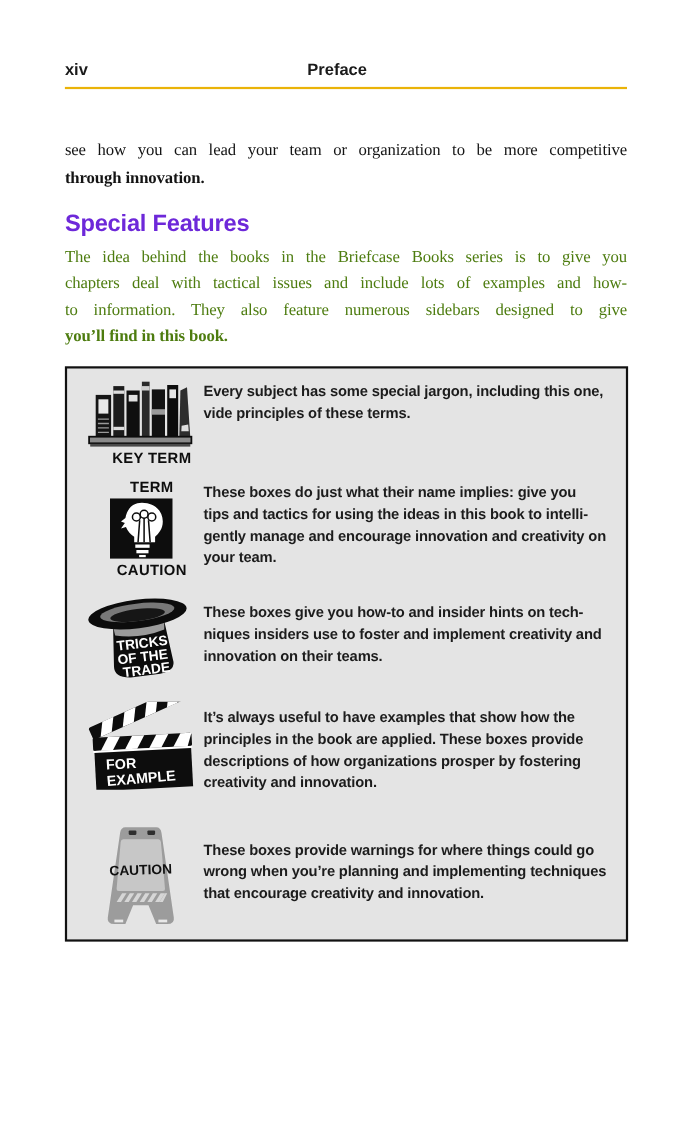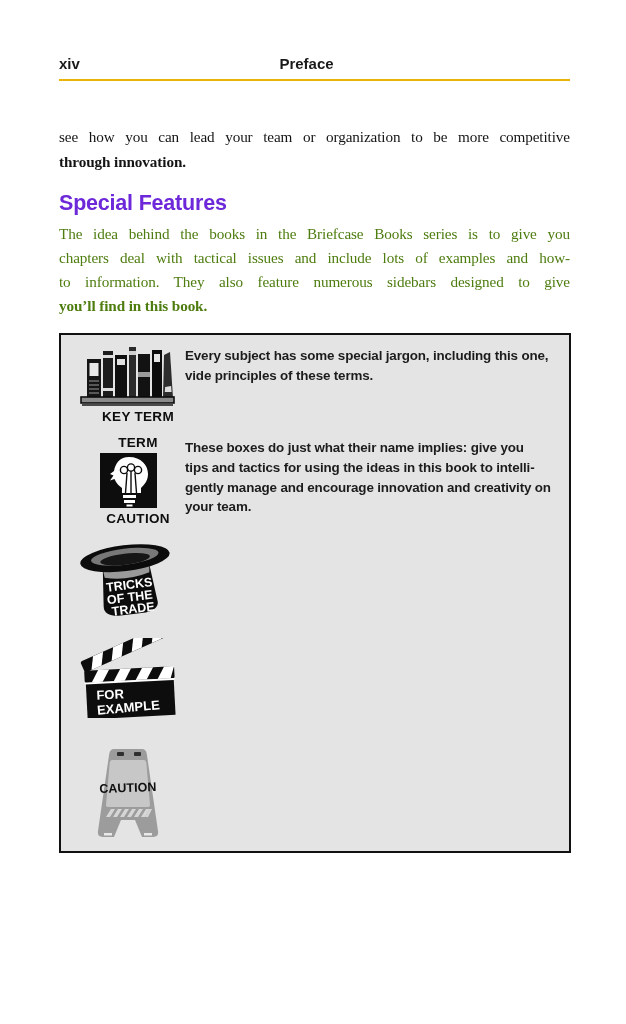--- a/index.html
+++ b/index.html
@@ -136,20 +136,25 @@
               <path d="M24 18 L72 18 L70.5 32 Q48 38 25.5 32 Z" fill="#9a9a9a"></path>
               <ellipse cx="48" cy="15" rx="45" ry="13" fill="#0c0c0c"></ellipse>
               <ellipse cx="48" cy="13.5" rx="34" ry="8" fill="#787878"></ellipse>
               <ellipse cx="48" cy="16" rx="25" ry="5.5" fill="#161616"></ellipse>
               <text x="49" y="46" text-anchor="middle" font-size="12.5" fill="#ffffff">TRICKS</text>
               <text x="48" y="58.5" text-anchor="middle" font-size="12.5" fill="#ffffff">OF THE</text>
               <text x="50" y="70.5" text-anchor="middle" font-size="12.5" fill="#ffffff">TRADE</text>
             </g>
           </svg>
         </div>
+        <div class="tcell">
+            <div class="line">These boxes give you how-to and insider hints on tech-</div>
+            <div class="line">niques insiders use to foster and implement creativity and</div>
+            <div class="line">innovation on their teams.</div>
+          </div>
       </div>
 
       <div class="frow row4">
         <div class="icell">
           <svg width="102" height="80" viewBox="0 0 102 80">
             <g transform="rotate(-3 51 48)">
               <g transform="rotate(-21 10 30)">
                 <rect x="8" y="20" width="88" height="12" rx="2" fill="#0d0d0d"></rect>
                 <path d="M22 20 h11 l-7 12 h-11 Z" fill="#ffffff"></path>
                 <path d="M44 20 h11 l-7 12 h-11 Z" fill="#ffffff"></path>
@@ -161,20 +166,26 @@
               <path d="M44 30.5 h11 l-7 12 h-11 Z" fill="#ffffff"></path>
               <path d="M66 30.5 h11 l-7 12 h-11 Z" fill="#ffffff"></path>
               <path d="M88 30.5 h10 l-4 12 h-13 Z" fill="#ffffff"></path>
               <rect x="8" y="42.5" width="90" height="1.8" fill="#ffffff"></rect>
               <rect x="9" y="44.3" width="88" height="35" fill="#0d0d0d"></rect>
               <text x="19" y="60" font-size="13" fill="#ffffff">FOR</text>
               <text x="19" y="75" font-size="13" fill="#ffffff" transform="rotate(-2 19 75)">EXAMPLE</text>
             </g>
           </svg>
         </div>
+        <div class="tcell">
+            <div class="line">It’s always useful to have examples that show how the</div>
+            <div class="line">principles in the book are applied. These boxes provide</div>
+            <div class="line">descriptions of how organizations prosper by fostering</div>
+            <div class="line">creativity and innovation.</div>
+          </div>
       </div>
 
       <div class="frow row5">
         <div class="icell">
           <svg width="88" height="92" viewBox="0 0 88 92">
             <path d="M30 2 L58 2 Q62 2 62.8 7 L74 84 Q75 90 68 90 L20 90 Q13 90 14 84 L25.2 7 Q26 2 30 2 Z" fill="#9c9c9c"></path>
             <rect x="33" y="5" width="7" height="4" rx="1" fill="#2e2e2e"></rect>
             <rect x="50" y="5" width="7" height="4" rx="1" fill="#2e2e2e"></rect>
             <path d="M28 13 L60 13 Q62 13 62.3 15.5 L66 58 Q66.2 60 64 60 L24 60 Q21.8 60 22 58 L25.7 15.5 Q26 13 28 13 Z" fill="#c7c7c7"></path>
             <g fill="#d6d6d6">
@@ -185,17 +196,22 @@
               <path d="M50 70 l5 -8 h4 l-5 8 Z"></path>
               <path d="M57 70 l5 -8 h4 l-5 8 Z"></path>
               <path d="M64 70 l4 -8 h-2 l-5 8 Z"></path>
             </g>
             <path d="M30 90 L37 73 L51 73 L58 90 Z" fill="#e4e4e4"></path>
             <rect x="20" y="86" width="8" height="2.5" fill="#e8e8e8"></rect>
             <rect x="60" y="86" width="8" height="2.5" fill="#e8e8e8"></rect>
             <text x="44" y="45" text-anchor="middle" font-size="12.5" fill="#101010" transform="rotate(-2 44 45)">CAUTION</text>
           </svg>
         </div>
+        <div class="tcell">
+            <div class="line">These boxes provide warnings for where things could go</div>
+            <div class="line">wrong when you’re planning and implementing techniques</div>
+            <div class="line">that encourage creativity and innovation.</div>
+          </div>
       </div>
 
     </div>
   </div>
 </div>
 
 </body></html>

